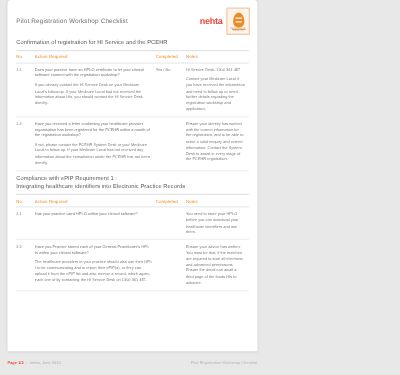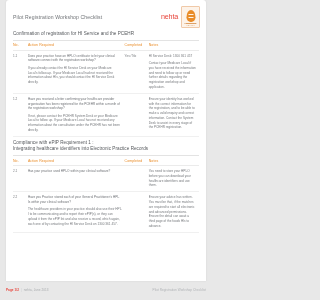--- a/index.html
+++ b/index.html
@@ -46,21 +46,21 @@
   .brand {
     position: absolute;
     right: 6px;
     top: 6px;
     display: flex;
     align-items: center;
     gap: 3px;
   }
   .brand-word {
     font-size: 7.2px;
-    font-weight: normal;
+    font-weight: bold;
     color: #e8453c;
     letter-spacing: -0.2px;
     line-height: 1;
   }
   .brand-mark {
     width: 17px;
     height: 20px;
     border: 0.5px solid #f0c9a8;
     background: #fdf3e9;
     border-radius: 1px;

